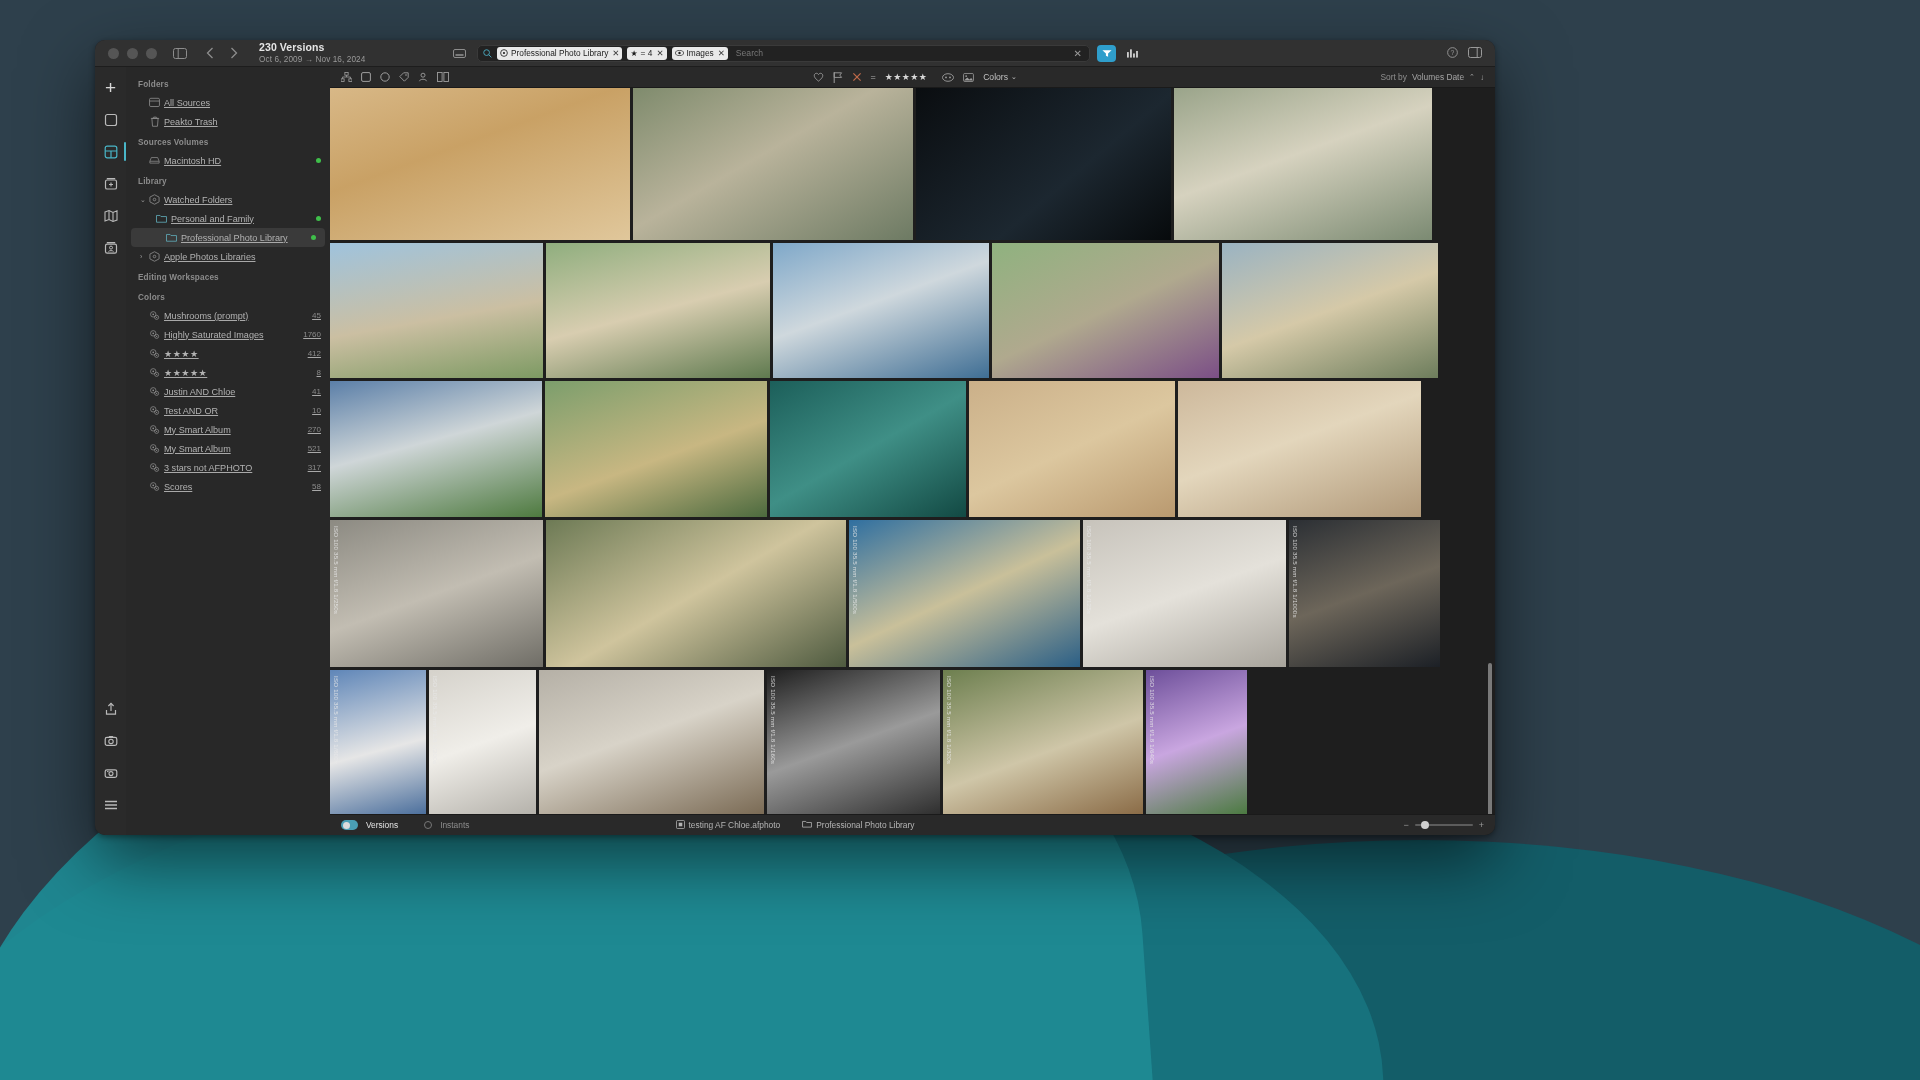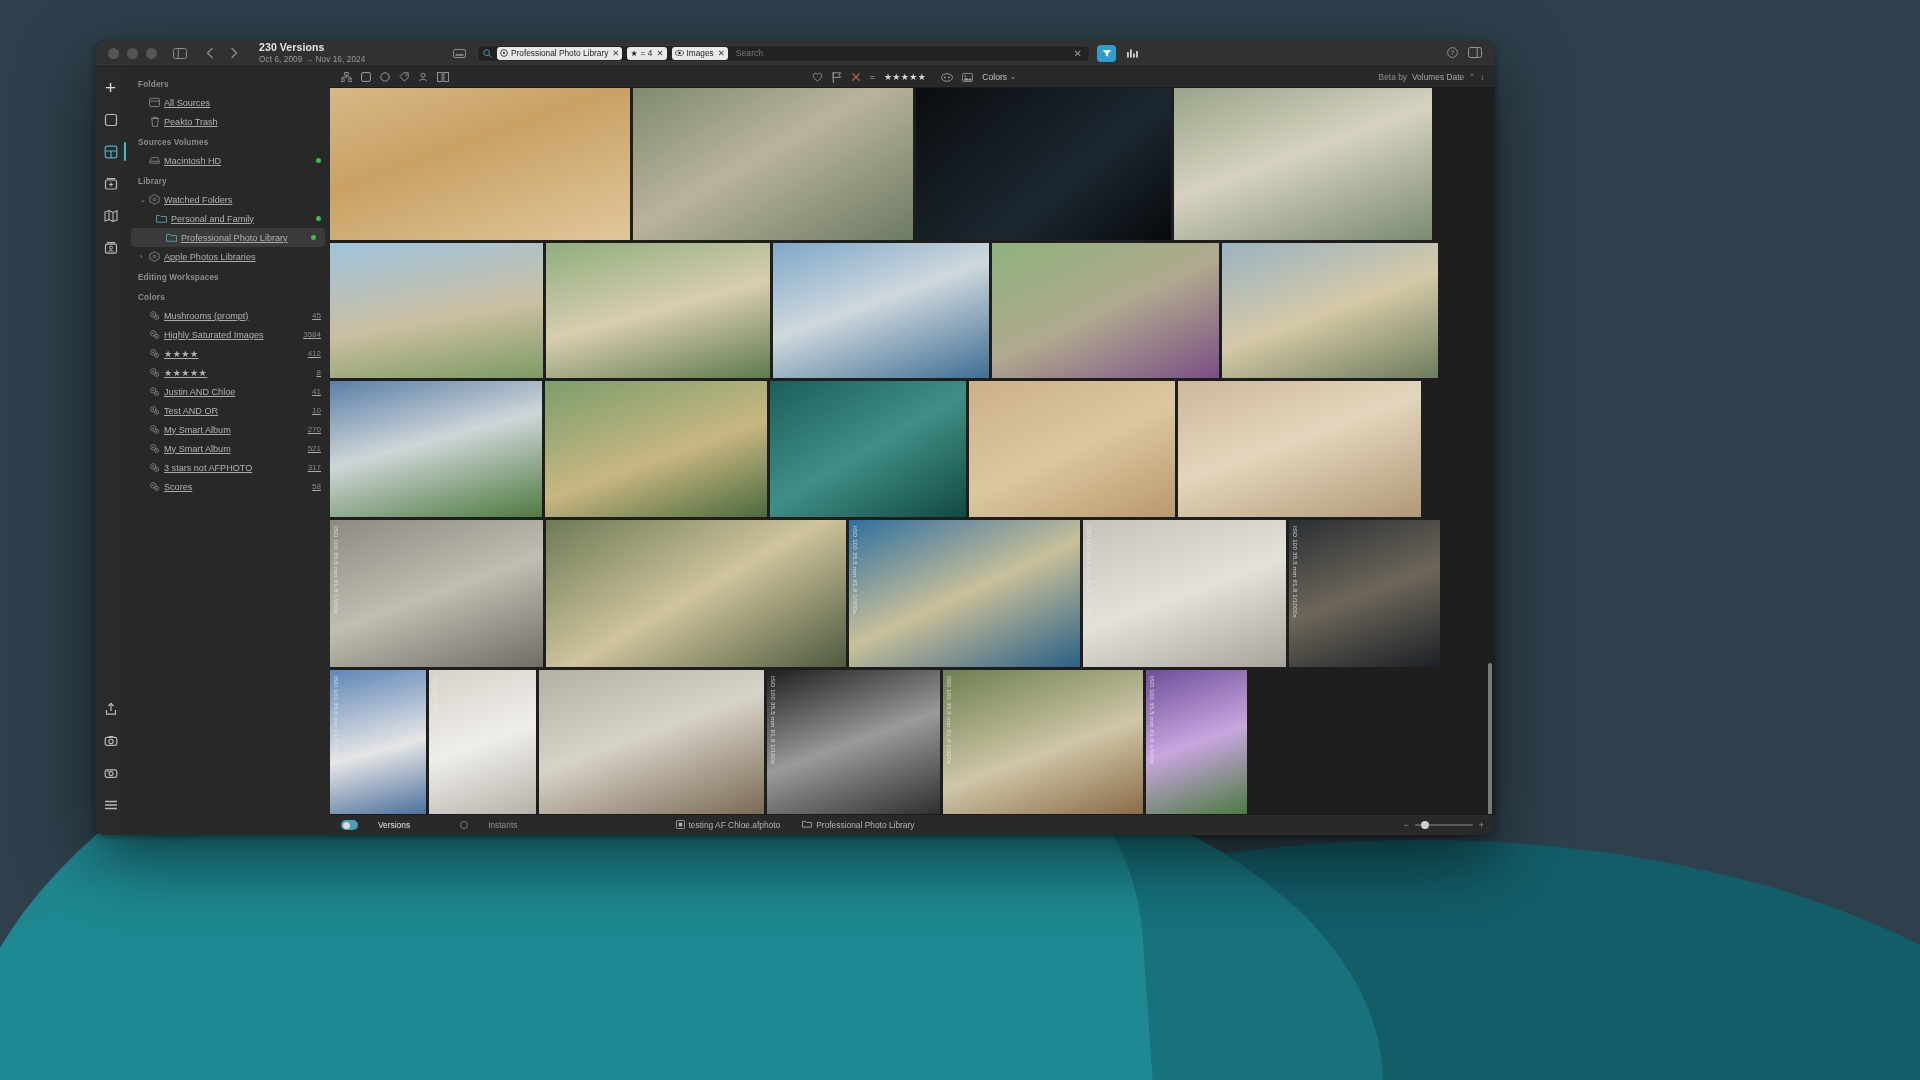--- a/index.html
+++ b/index.html
@@ -109,21 +109,21 @@
   .row { display:flex; gap:3px; margin-bottom:3px; }
   .cell { position:relative; overflow:hidden; }
   .cell .meta { position:absolute; left:3px; top:6px; writing-mode:vertical-rl;
                 font-size:6.2px; color:#e8e8e8; opacity:.85; letter-spacing:.2px; }
 
   .scrollbar { position:absolute; right:3px; top:575px; width:4px; height:160px;
                background:#8a8a8a; border-radius:2px; opacity:.85; }
 
   .statusbar { height:21px; background:#292929; display:flex; align-items:center;
                padding:0 11px; flex-shrink:0; border-top:1px solid #1a1a1a; font-size:8.4px; color:#b0b0b0;}
-  .seg { display:flex; align-items:center; gap:20px; }
+  .seg { display:flex; align-items:center; gap:8px; }
   .seg .pill { width:17px; height:10px; border-radius:6px; background:#4a9fb5;
                position:relative; display:inline-block; }
   .seg .pill::after { content:""; position:absolute; left:1.5px; top:1.5px; width:7px; height:7px;
                       border-radius:50%; background:#dcdcdc; }
   .seg .tabtxt.on { color:#e4e4e4; }
   .seg .tabtxt.off { color:#8d8d8d; }
   .st-center { position:absolute; left:0; right:0; display:flex; justify-content:center;
                gap:22px; pointer-events:none; }
   .st-item { display:flex; align-items:center; gap:4px; color:#b4b4b4; }
   .st-right { margin-left:auto; display:flex; align-items:center; gap:6px; }
@@ -405,21 +405,21 @@
           <div class="sb-row">
             <span class="ico">
               <svg width="12" height="11" viewBox="0 0 13 12">
                 <circle cx="5" cy="4.6" r="3.2" fill="none" stroke="currentColor" stroke-width=".9"></circle>
                 <circle cx="5" cy="4.6" r="1" fill="currentColor"></circle>
                 <circle cx="9" cy="8.2" r="2.4" fill="none" stroke="currentColor" stroke-width=".9"></circle>
                 <circle cx="9" cy="8.2" r=".8" fill="currentColor"></circle>
               </svg>
             </span>
             <span class="lbl">Highly Saturated Images</span>
-            <span class="cnt">3584</span>
+            <span class="cnt">1760</span>
           </div>
           <div class="sb-row">
             <span class="ico">
               <svg width="12" height="11" viewBox="0 0 13 12">
                 <circle cx="5" cy="4.6" r="3.2" fill="none" stroke="currentColor" stroke-width=".9"></circle>
                 <circle cx="5" cy="4.6" r="1" fill="currentColor"></circle>
                 <circle cx="9" cy="8.2" r="2.4" fill="none" stroke="currentColor" stroke-width=".9"></circle>
                 <circle cx="9" cy="8.2" r=".8" fill="currentColor"></circle>
               </svg>
             </span>
@@ -587,21 +587,21 @@
                 <path d="M1 8.4 4.6 5l2.4 2.2L9 5.6l2 2.8z" fill="currentColor"></path>
               </svg>
           </span>
           <span class="colors-chip">
             <span>Colors</span>
             <span style="font-size:7px;">⌄</span>
           </span>
         </div>
 
         <div class="right">
-          <span style="color:#8e8e8e;">Beta by</span>
+          <span style="color:#8e8e8e;">Sort by</span>
           <span>Volumes Date</span>
           <span style="font-size:7px;">⌃</span>
           <span style="font-size:8px;">↓</span>
         </div>
       </div>
 
       <div class="grid">
         <div id="grid-rows" style="padding:0 0 0 0;">
             <div class="row" style="height: 152px;">
               <div class="cell" style="width: 300px; height: 152px; background: linear-gradient(160deg, rgb(216, 184, 135), rgb(201, 161, 101) 40%, rgb(224, 199, 155));"></div>

